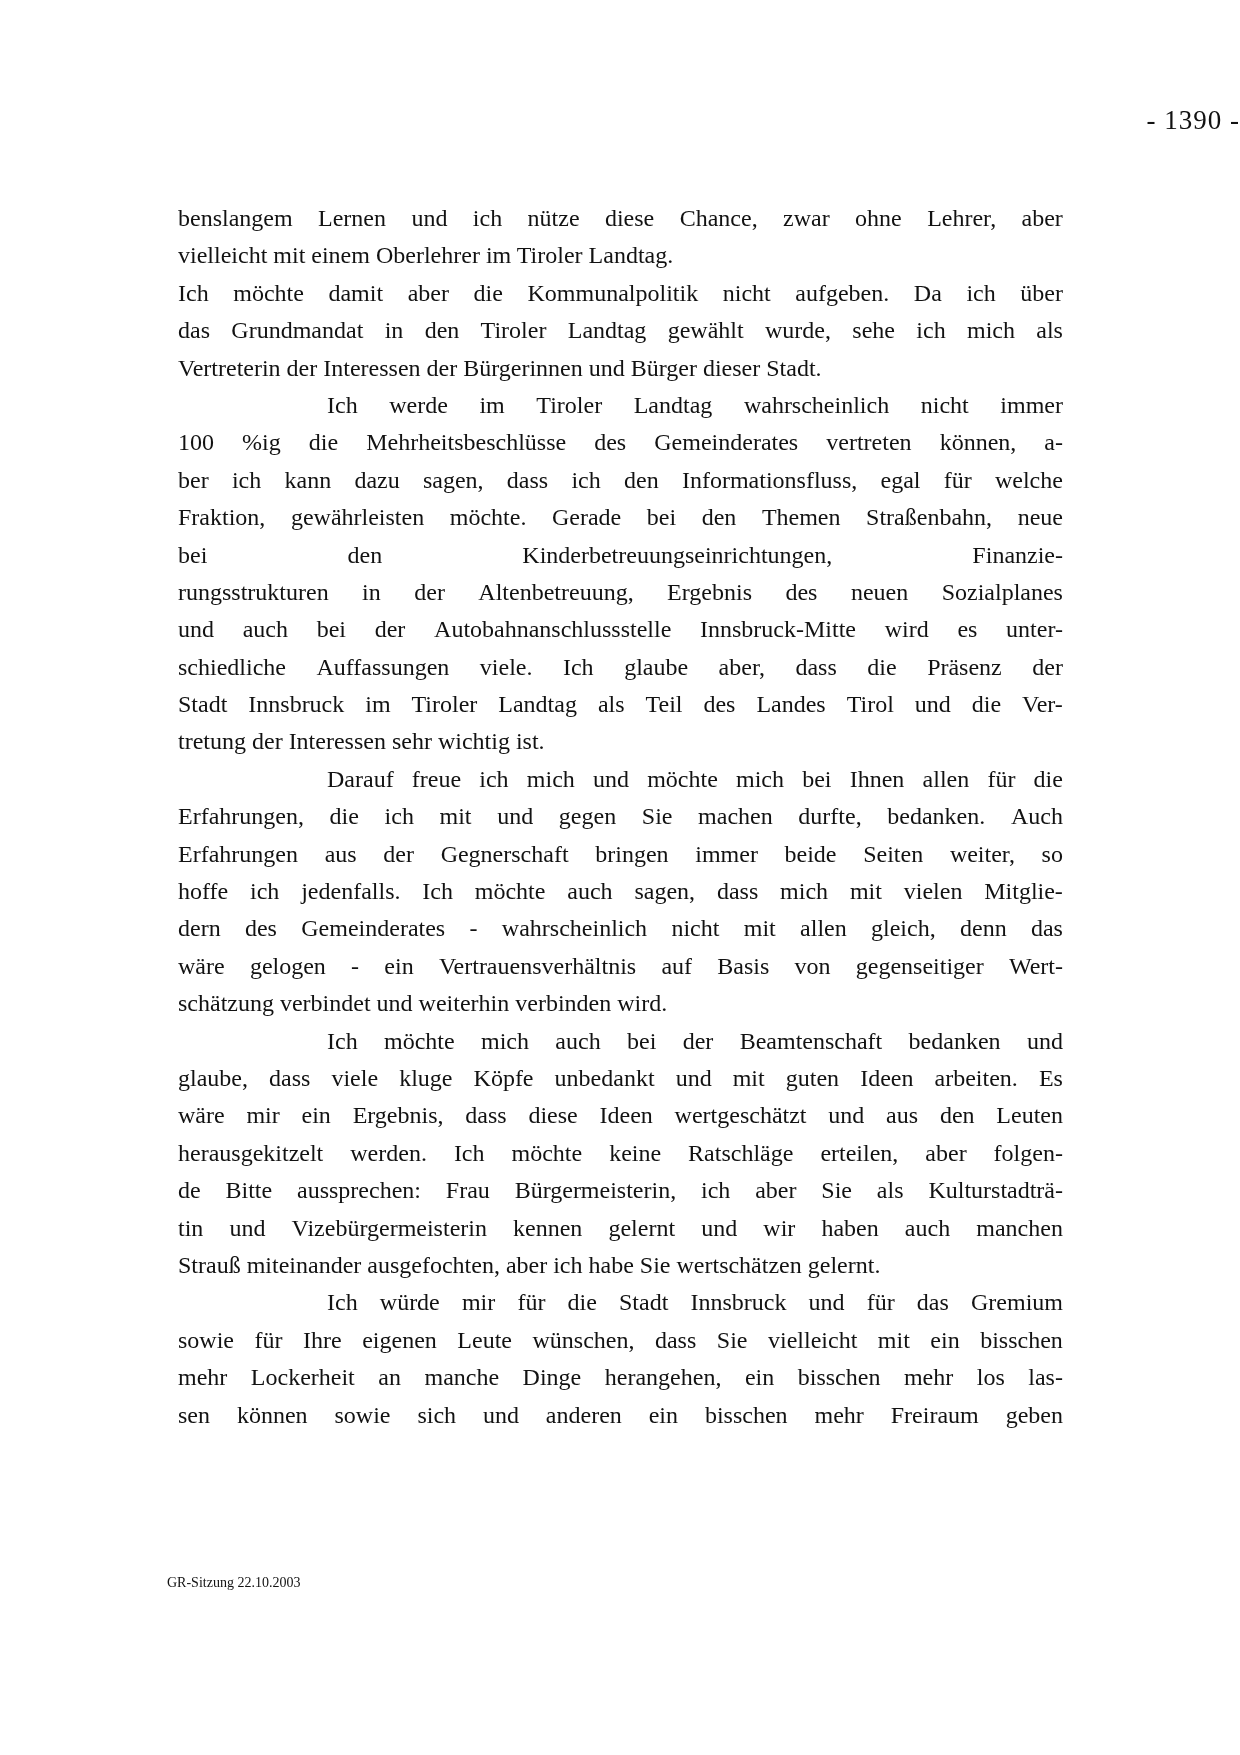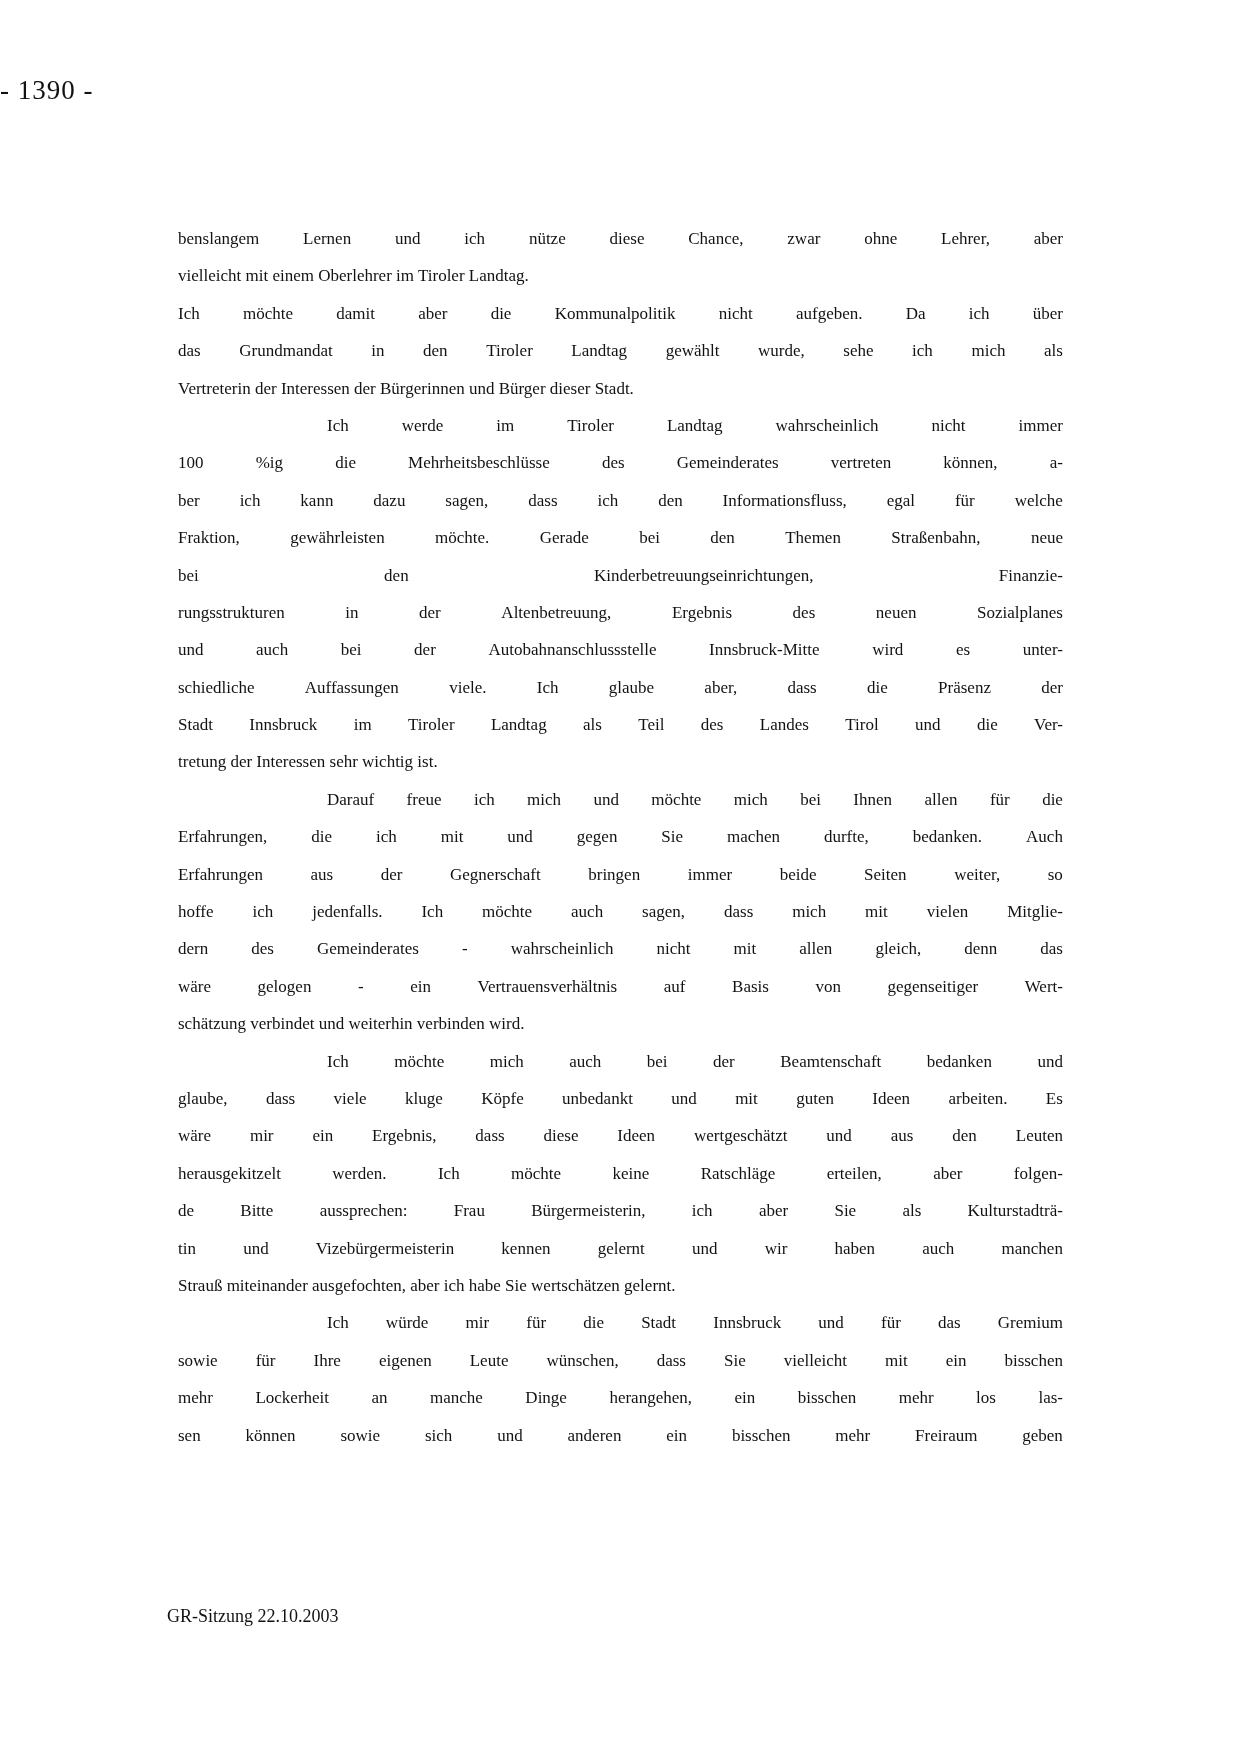--- a/index.html
+++ b/index.html
@@ -11,53 +11,53 @@
     position: relative;
     width: 1240px;
     height: 1755px;
     background: #ffffff;
     font-family: "Liberation Serif", "DejaVu Serif", serif;
     color: #121212;
     overflow: hidden;
   }
   .page-number {
     position: absolute;
-    top: 73px;
+    top: 103px;
     left: 0;
     width: 1240px;
-    text-align: left;
+    text-align: right;
     font-size: 27px;
     line-height: 34px;
     letter-spacing: 1px;
   }
   .body-text {
     position: absolute;
     left: 178px;
-    top: 220px;
+    top: 200px;
     width: 885px;
-    font-size: 17px;
+    font-size: 24px;
   }
   .line {
     height: 37.4px;
     line-height: 37.4px;
     white-space: pre;
   }
   .line.justify {
     display: flex;
     flex-wrap: nowrap;
     justify-content: space-between;
   }
   .line.indent {
     padding-left: 149px;
   }
   .footer {
     position: absolute;
     left: 167px;
-    top: 1604px;
-    font-size: 18px;
+    top: 1571px;
+    font-size: 14px;
     line-height: 24px;
   }
 </style>
 </head>
 <body>
 
 <div class="page">
 
   <div class="page-number">- 1390 -</div>
 

